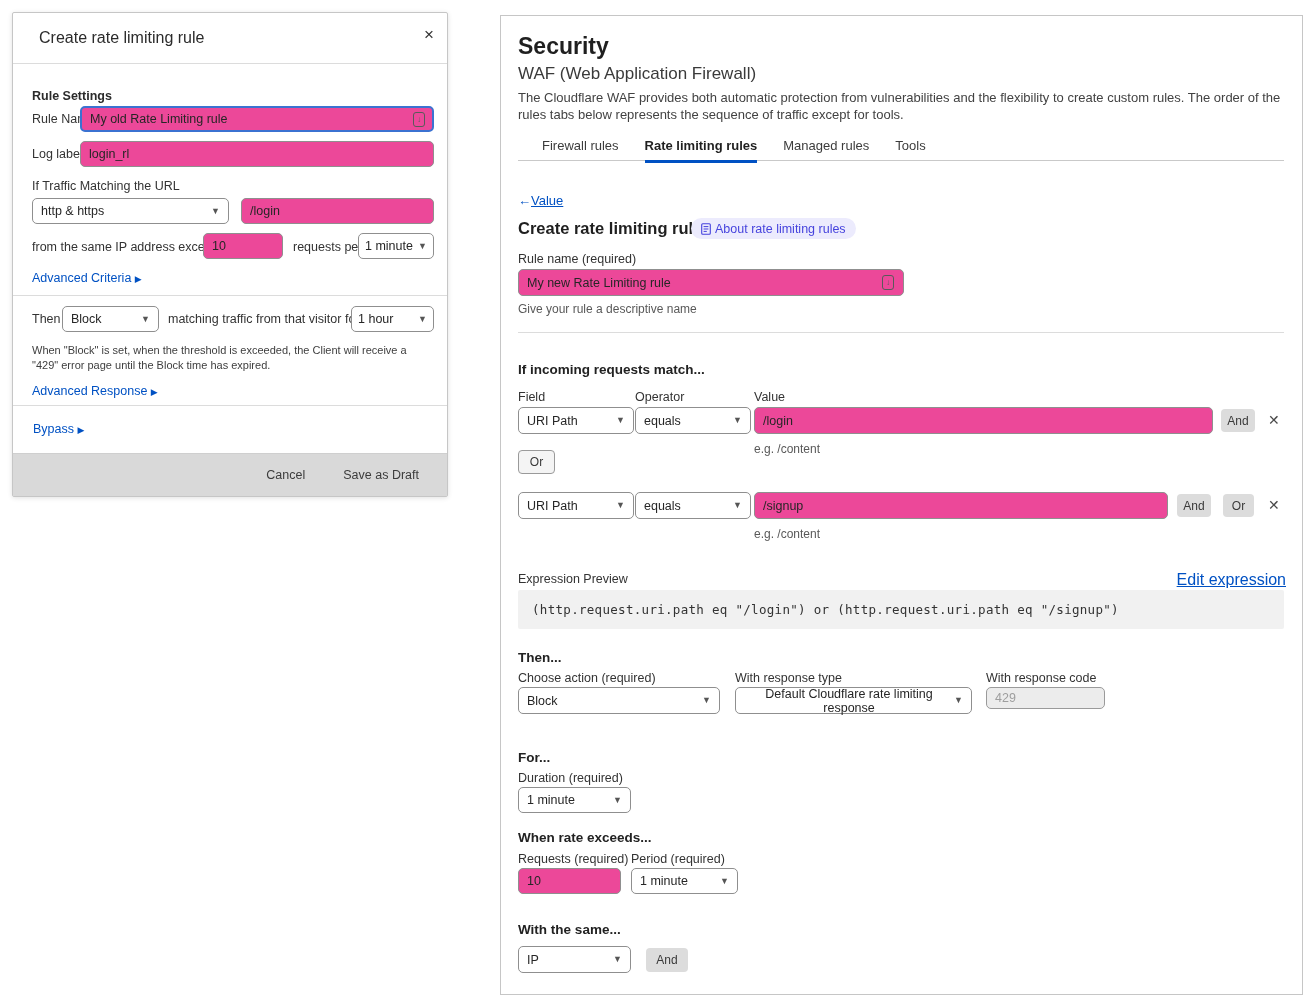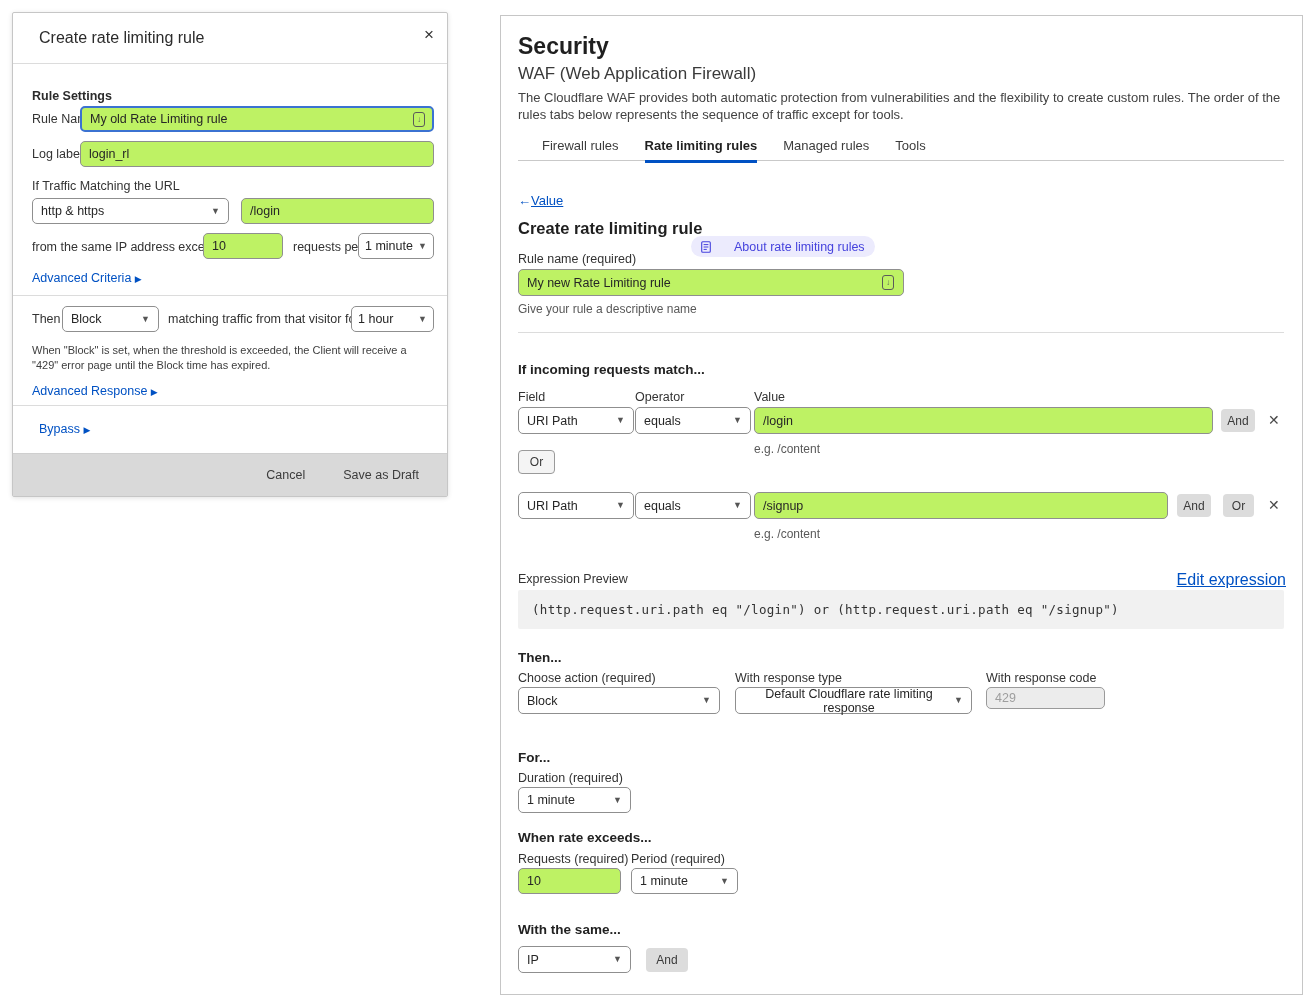--- a/index.html
+++ b/index.html
@@ -2,21 +2,21 @@
 <html><head>
 <meta charset="utf-8">
 <style>
   * { margin:0; padding:0; box-sizing:border-box; }
   html,body { width:1316px; height:1003px; background:#ffffff;
     font-family:"Liberation Sans","DejaVu Sans",sans-serif; color:#2b2b2b; }
   .abs { position:absolute; }
 
   
   .input {
-    border:1px solid #8f8f8f; border-radius:5px; background:#bef264;
+    border:1px solid #8f8f8f; border-radius:5px; background:#ec4899;
     font-family:"Liberation Sans",sans-serif; font-size:12.5px; color:#262626;
     padding:0 8px; outline:none; height:26px;
   }
   .input.focused { border:2px solid #3b72d1; }
   .input.disabled { background:#ececec; border-color:#9a9a9a; color:#9e9e9e; }
   .select {
     border:1px solid #8f8f8f; border-radius:5px; background:#fff; height:26px;
     display:flex; align-items:center; justify-content:space-between;
     font-size:12.5px; color:#262626; padding:0 8px; cursor:default;text-align:center;
   }
@@ -61,23 +61,23 @@
   }
   .page-title { font-size:23px; font-weight:bold; color:#1f1f1f; }
   .page-subtitle { font-size:17px; color:#3a3a3a; }
   .page-desc { font-size:13px; color:#424242; line-height:16.5px; }
   .tabs { display:flex; gap:26px; z-index:2; }
   .tab { font-size:13px; color:#3c3c3c; padding-bottom:7px; border-bottom:3px solid transparent; cursor:default; }
   .tab.active { font-weight:bold; color:#1f1f1f; border-bottom-color:#0051c3; }
   .tabline { border-top:1px solid #c9c9c9; }
   .form-title { font-size:16.5px; font-weight:bold; color:#1f1f1f; }
   .badge {
-    display:inline-flex; align-items:center; gap:23px; height:21px;
+    display:inline-flex; align-items:center; gap:4px; height:21px;
     background:#ecebfd; border-radius:11px; padding:0 10px;
-    font-size:12.5px; color:#4643dd; cursor:default;margin-top:18px;
+    font-size:12.5px; color:#4643dd; cursor:default;
   }
   .helper { font-size:12px; color:#595959; }
   .codebox {
     background:#f1f1f1; border-radius:2px;
     font-family:"DejaVu Sans Mono","Liberation Mono",monospace;
     font-size:12.5px; color:#333; display:flex; align-items:center; padding:0 14px;
     letter-spacing:.3px;
   }
 </style>
 </head>
@@ -132,21 +132,21 @@
 
   <div class="abs note" style="left:19px; top:330px; width:392px;">When "Block" is set, when the threshold is exceeded, the Client will receive a "429" error page until the Block time has expired.</div>
 
   <div class="abs" style="left:19px; top:371px; font-size:12.5px;">
     <span class="link">Advanced Response</span>
     <span class="link tri">▶</span>
   </div>
 
   <div class="abs divider" style="left:0; top:392px; width:434px;"></div>
 
-  <div class="abs" style="left:26px; top:409px; font-size:12.5px;text-align:right;">
+  <div class="abs" style="left:20px; top:409px; font-size:12.5px;text-align:right;">
     <span class="link">Bypass</span>
     <span class="link tri">▶</span>
   </div>
 
   <div class="dlg-footer">
     <span>Cancel</span>
     <span>Save as Draft</span>
   </div>
 </div>
 

